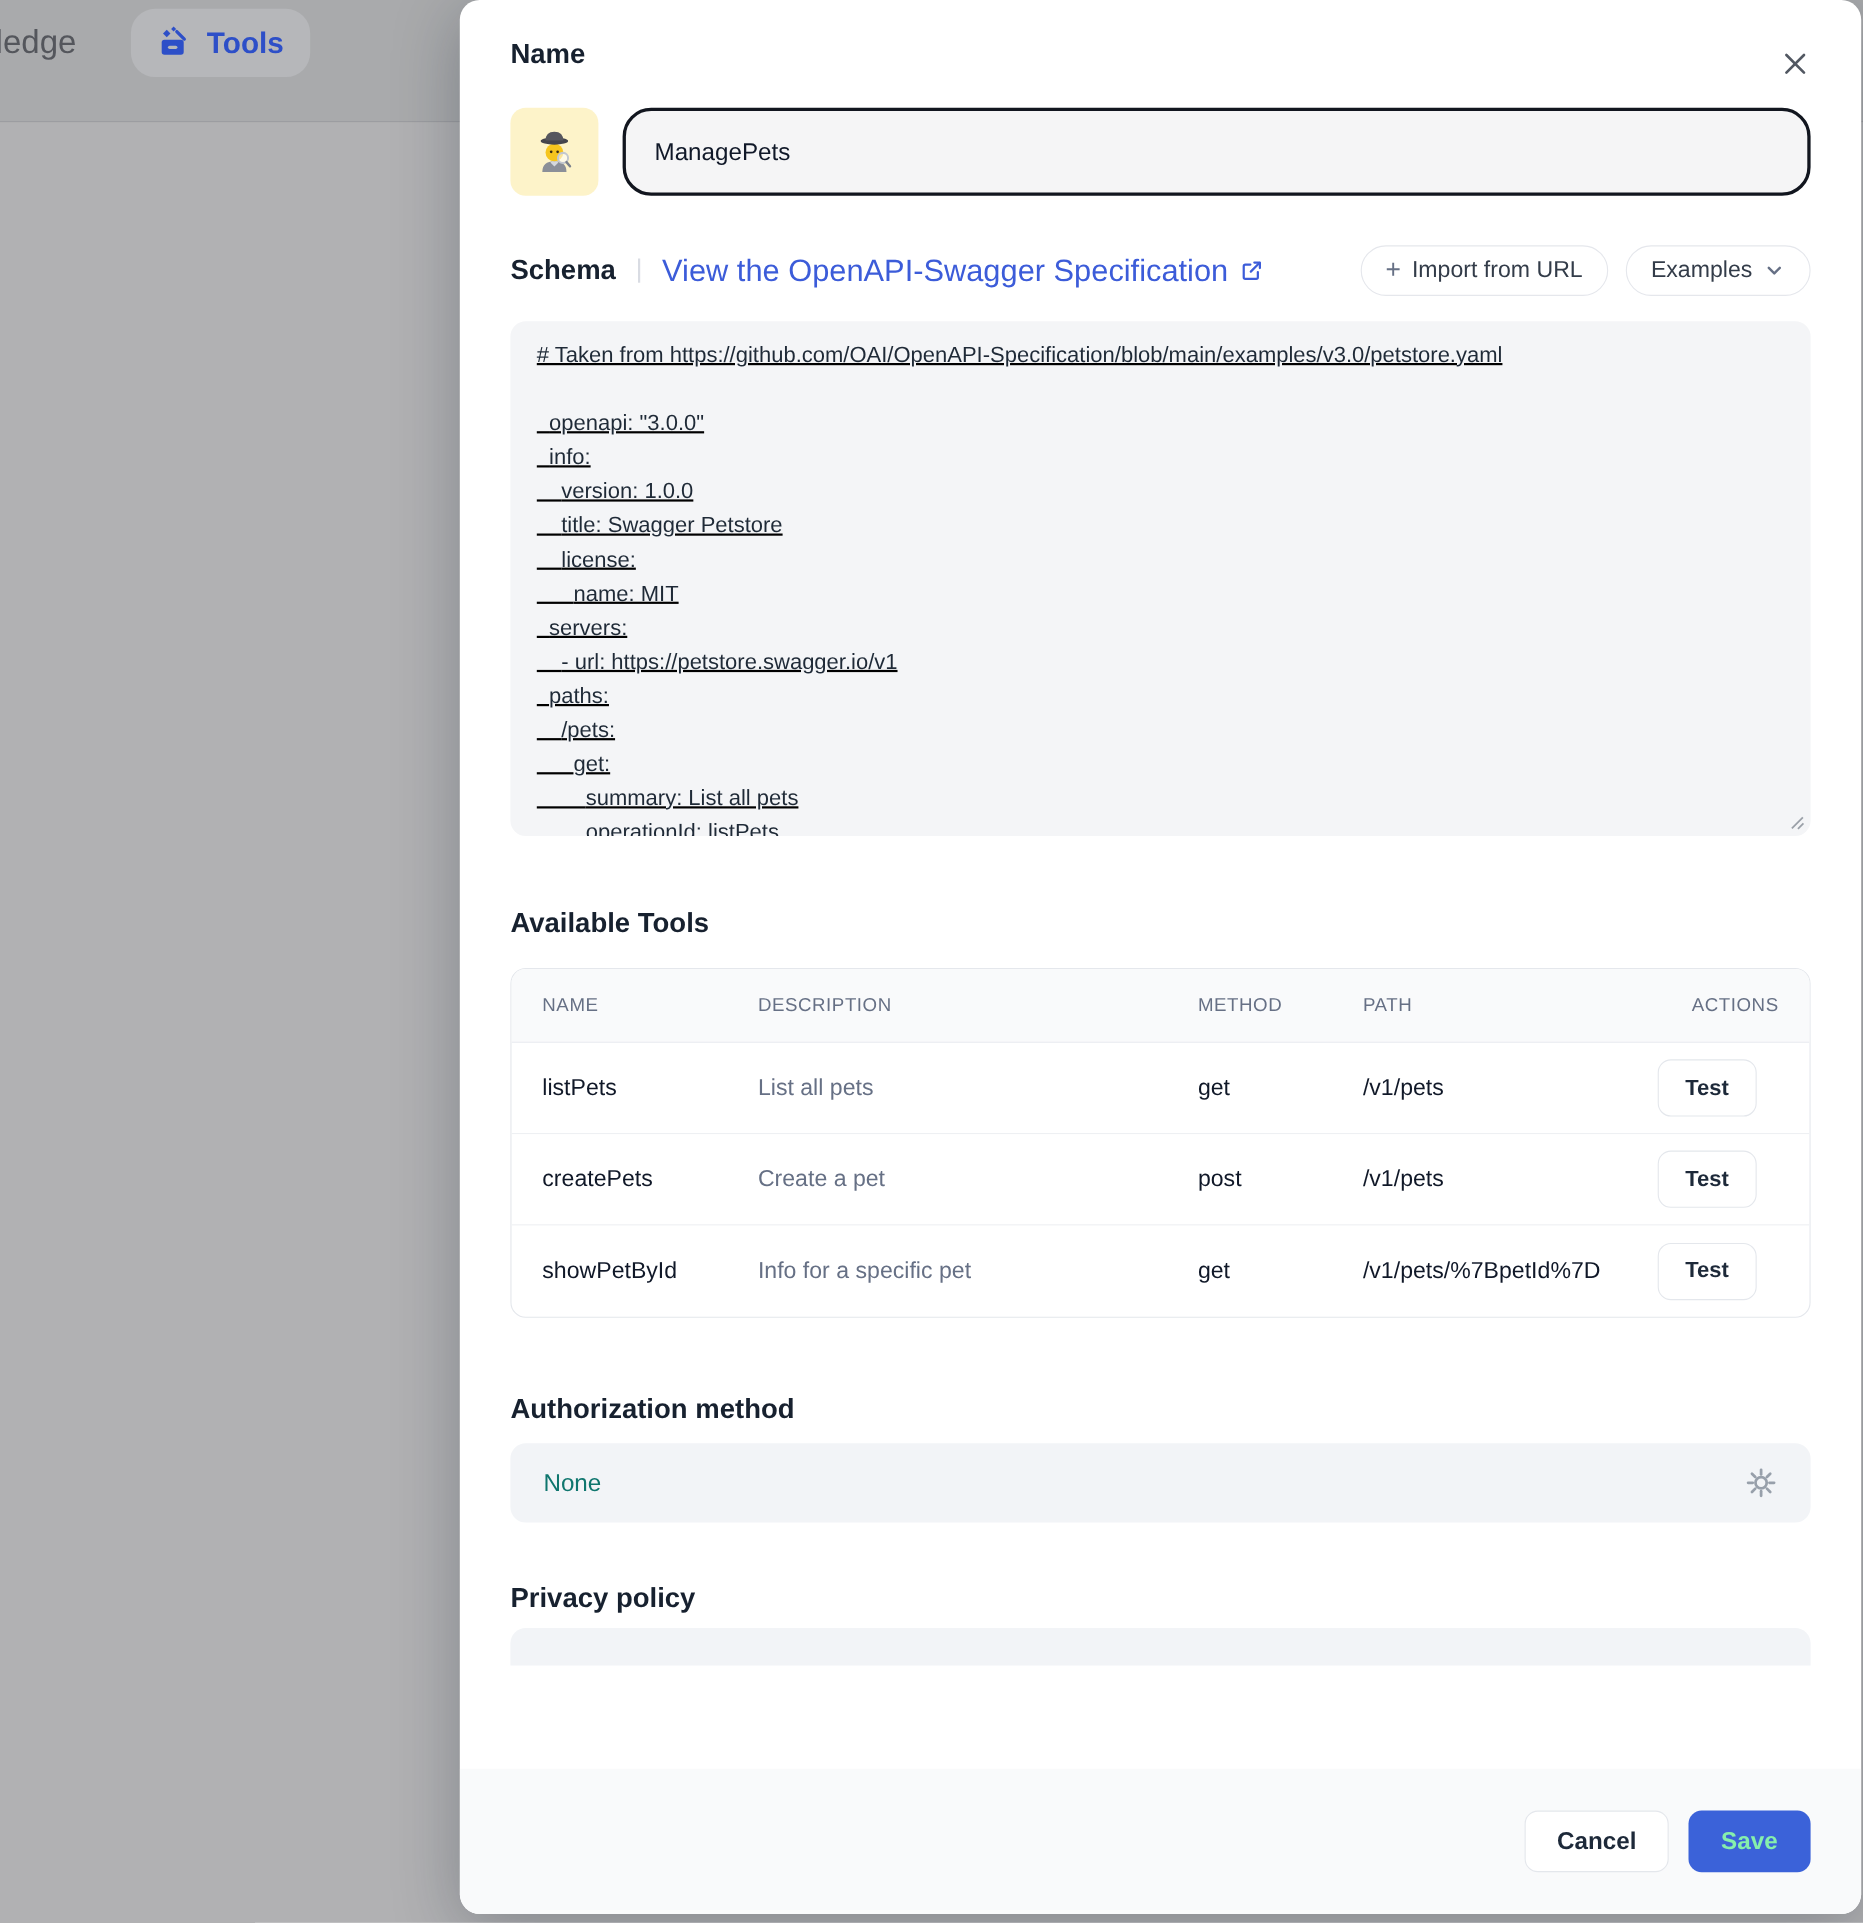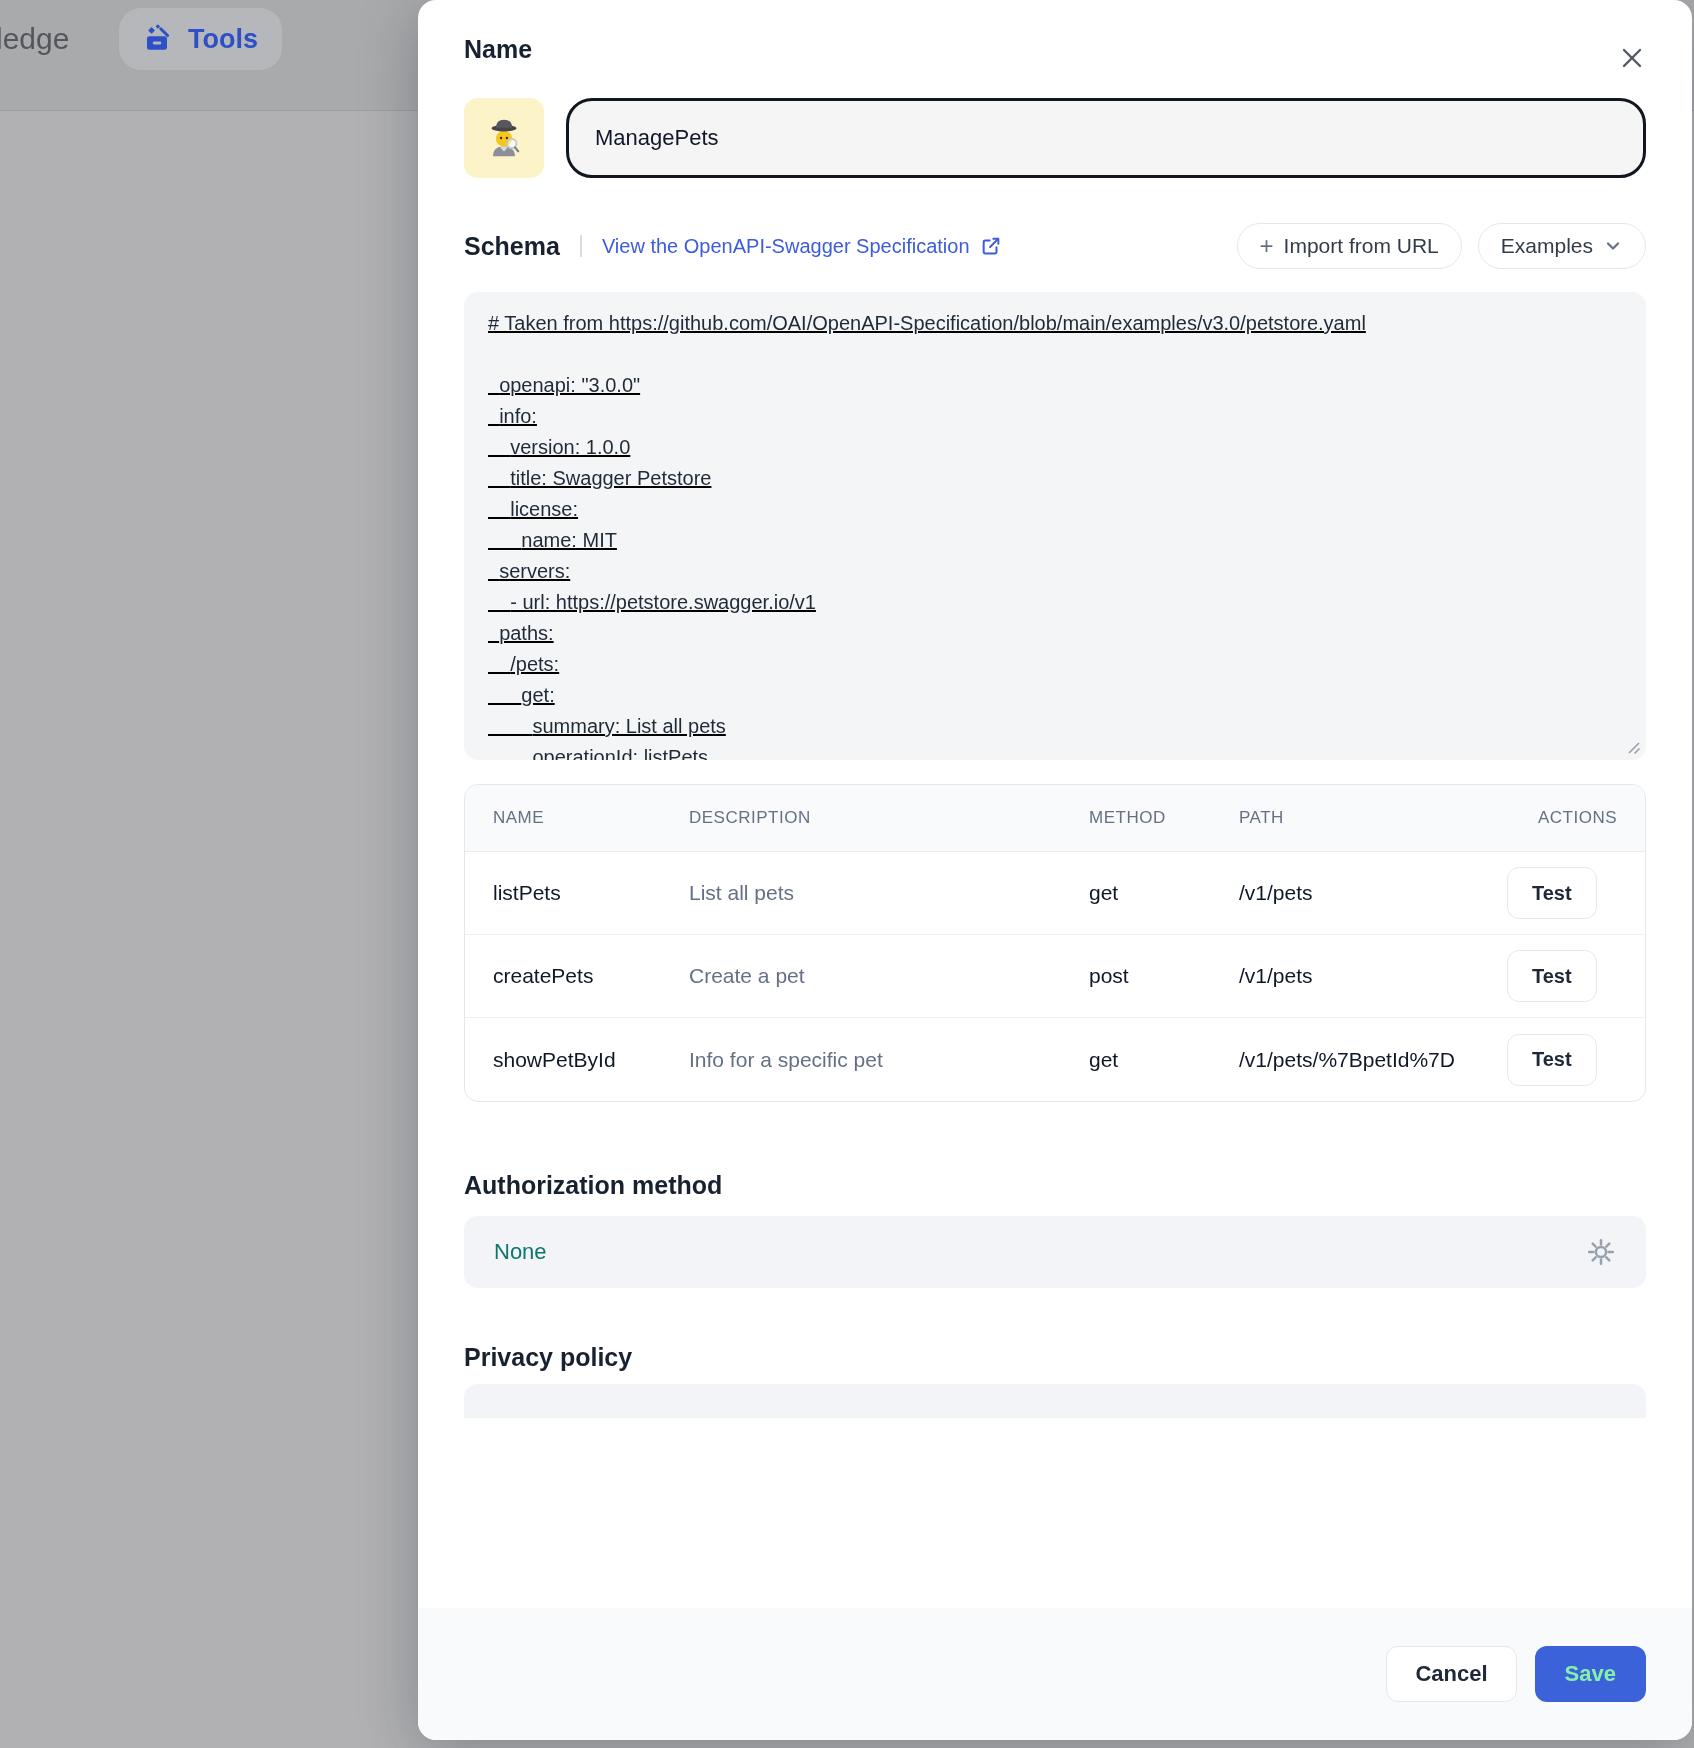--- a/index.html
+++ b/index.html
@@ -53,21 +53,21 @@
     flex:1;margin-left:22px;height:80px;box-sizing:border-box;
     border:3px solid #12161f;border-radius:26px;background:#f5f5f6;
     padding:0 26px;font-size:22px;color:#101828;outline:none;
     font-family:"Liberation Sans","DejaVu Sans",sans-serif;
   }
 
   .schema-row{margin-top:45px;display:flex;align-items:center;height:46px;}
   .vdivider{width:2px;height:22px;background:#d9dce3;margin:0 20px;}
   .spec-link{
     display:flex;align-items:center;gap:10px;text-decoration:none;cursor:pointer;
-    font-size:20px;font-weight:500;color:#3c5cd9;
+    font-size:28px;font-weight:500;color:#3c5cd9;
   }
   .spacer{flex:1;}
   .pill-btn{
     height:46px;display:flex;align-items:center;gap:10px;padding:0 22px;margin-left:16px;
     background:#fff;border:1.5px solid #e5e7ec;border-radius:23px;cursor:pointer;
     font-size:21px;font-weight:500;color:#333c49;
     font-family:"Liberation Sans","DejaVu Sans",sans-serif;
   }
   .pill-btn .plus{font-size:24px;font-weight:400;color:#667085;line-height:1;}
 
@@ -227,20 +227,21 @@
         summary: List all pets
         operationId: listPets</div>
       <span class="resize-handle" style="display:flex;">
         <svg width="15" height="15" viewBox="0 0 15 15">
           <line x1="3" y1="13" x2="13" y2="3" stroke="#9aa0a8" stroke-width="1.6"></line>
           <line x1="8.5" y1="13.5" x2="13.5" y2="8.5" stroke="#9aa0a8" stroke-width="1.6"></line>
         </svg>
       </span>
     </div>
 
+    <div class="section-label lbl-tools">Available Tools</div>
 
     <div class="tools-table">
       <div class="t-head">
         <span class="c-name">NAME</span>
         <span class="c-desc">DESCRIPTION</span>
         <span class="c-method">METHOD</span>
         <span class="c-path">PATH</span>
         <span class="c-act">ACTIONS</span>
       </div>
       <div>

